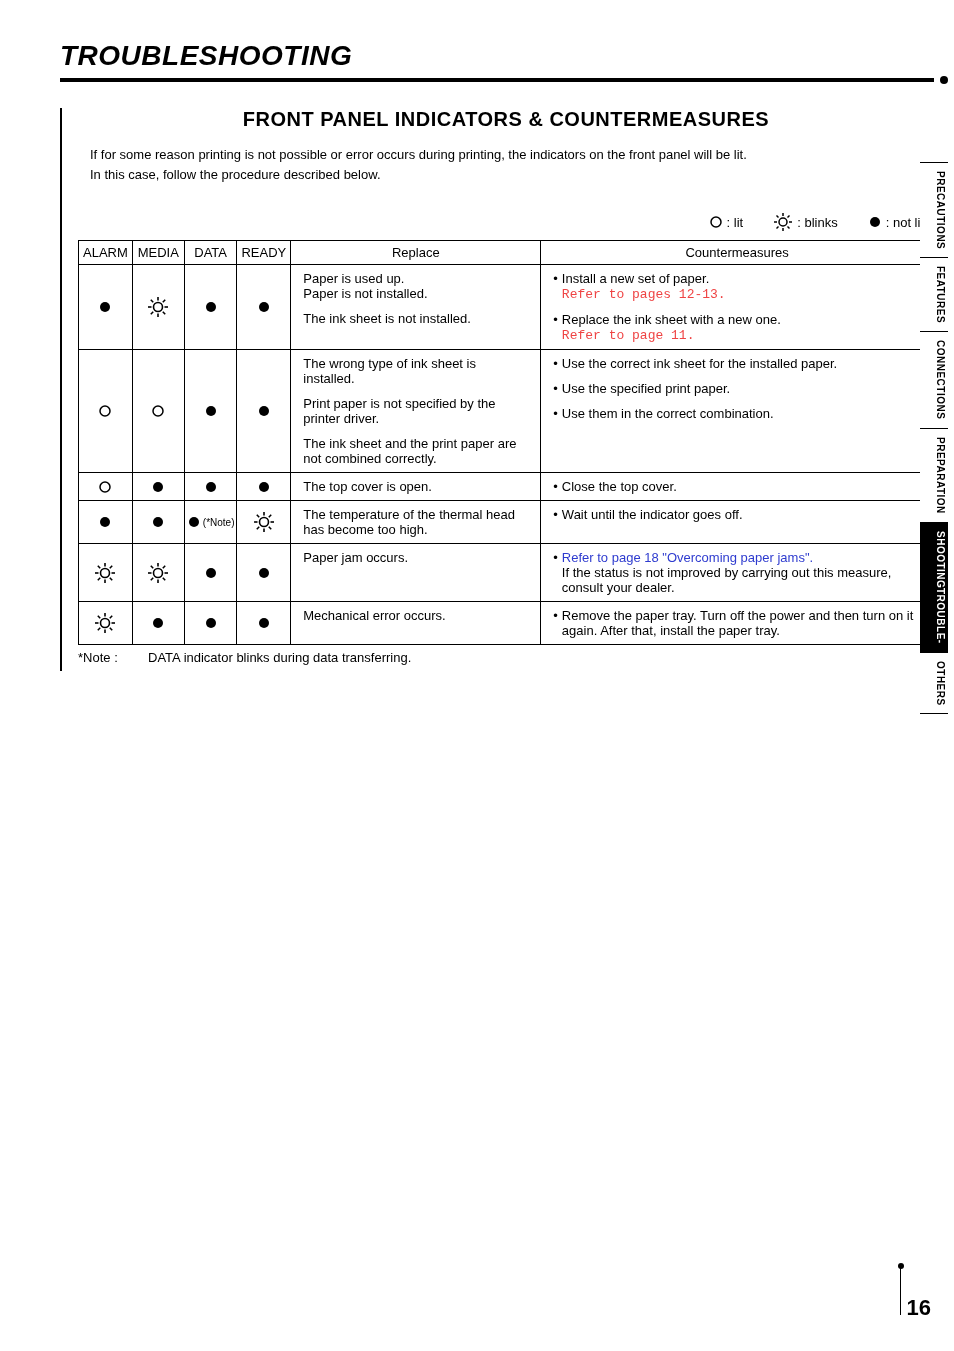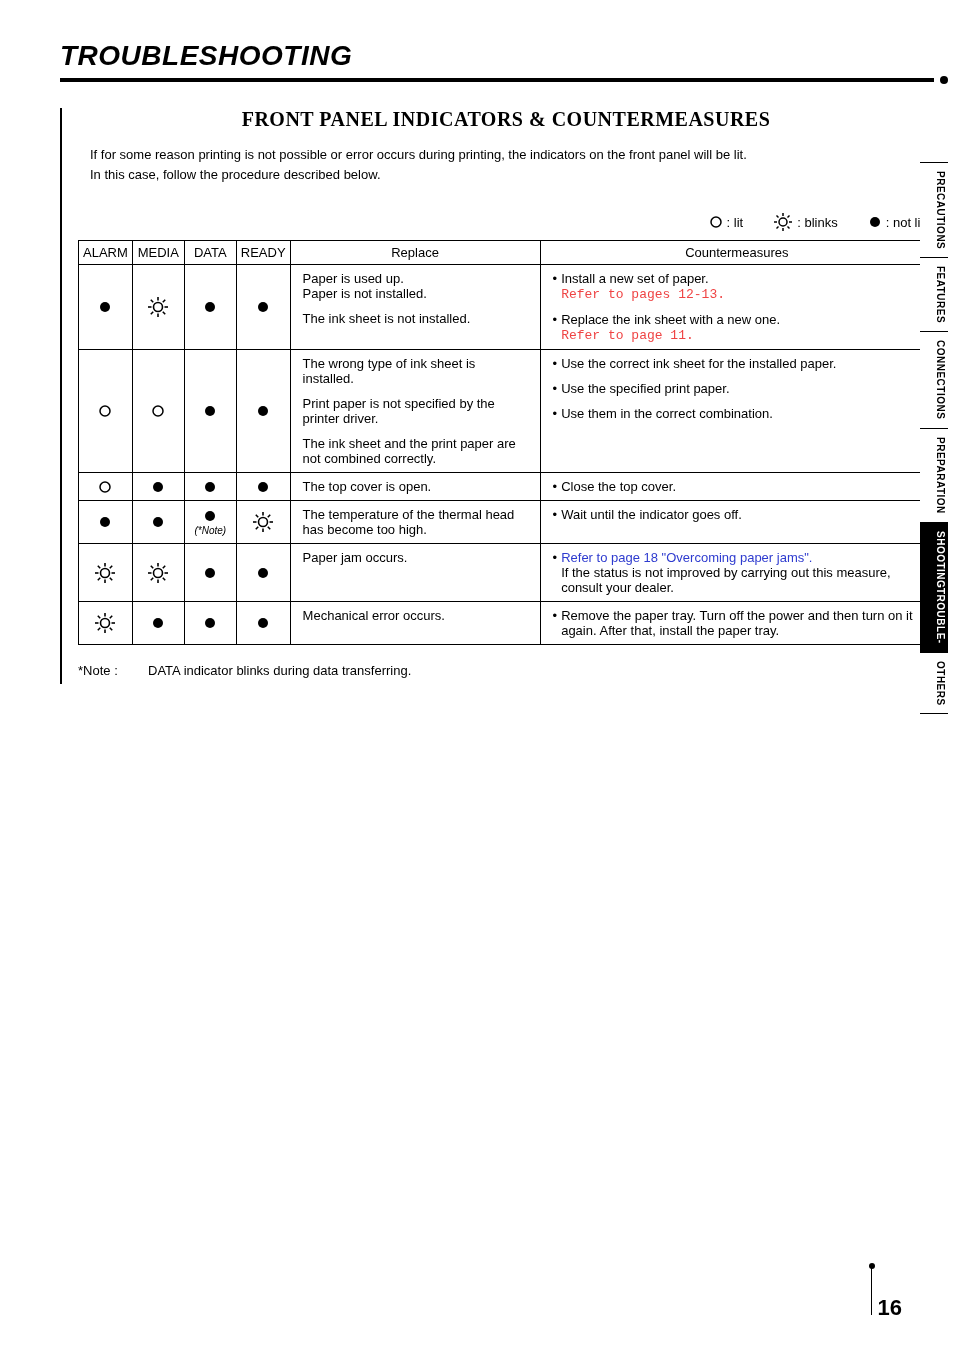--- a/index.html
+++ b/index.html
@@ -45,21 +45,20 @@
     padding-left: 16px;
     margin-left: 0;
     padding-bottom: 6px;
   }
   .section-title {
     text-align: center;
     font-size: 20px;
     font-weight: bold;
     margin: 0 0 14px 0;
     letter-spacing: 0.5px;
-    font-family: Liberation Serif, serif;
   }
   .intro {
     font-size: 13px;
     line-height: 1.5;
     margin: 0 0 28px 12px;
   }
   .legend {
     display: flex;
     justify-content: flex-end;
     gap: 30px;
@@ -79,29 +78,29 @@
     border: 1px solid #000;
     padding: 6px 12px;
     vertical-align: top;
     text-align: left;
   }
   th { font-weight: normal; text-align: center; padding: 4px 4px; margin-top: 36px; }
   col.ind { width: 52px; }
   col.data { width: 52px; }
   col.cause { width: 250px; }
   .indcell { text-align: center; vertical-align: middle; padding: 4px 2px; }
-  .indwrap { display: flex; flex-direction: column; align-items: center; justify-content: center; height: 100%; gap: 2px; font-style: italic; }
+  .indwrap { display: flex; flex-direction: row; align-items: center; justify-content: center; height: 100%; gap: 2px; }
   .cause-block, .cm-block { margin-bottom: 10px; }
   .cause-block:last-child, .cm-block:last-child { margin-bottom: 0; }
   .bullet { display: flex; }
   .bullet .dot { flex: 0 0 auto; }
   .bullet .txt { flex: 1 1 auto; padding-left: 4px; }
   .ref { color: #ef4444; font-family: Liberation Mono, monospace; }
   .ref-nolead { color: #2e3bcf; }
-  .note-row { font-size: 13px; margin-top: 18px; display: flex; }
+  .note-row { font-size: 13px; margin-top: 5px; display: flex; }
   .note-label { width: 70px; }
   svg.icon { display: block; }
   .small-note { font-size: 10px; }
 
   
   .sidetabs {
     position: absolute;
     right: 6px;
     top: 162px;
     width: 28px;
@@ -128,21 +127,21 @@
   .tab.two-line {
     display: flex;
     flex-direction: row;
     justify-content: center;
     gap: 0px;
   }
 
   
   .pgcorner {
     position: absolute;
-    right: 52px;
+    right: 23px;
     bottom: 30px;
     width: 60px;
     height: 60px;
   }
   .pgnum {
     position: absolute;
     right: 0;
     bottom: 0;
     font-size: 22px;
     font-weight: bold;

